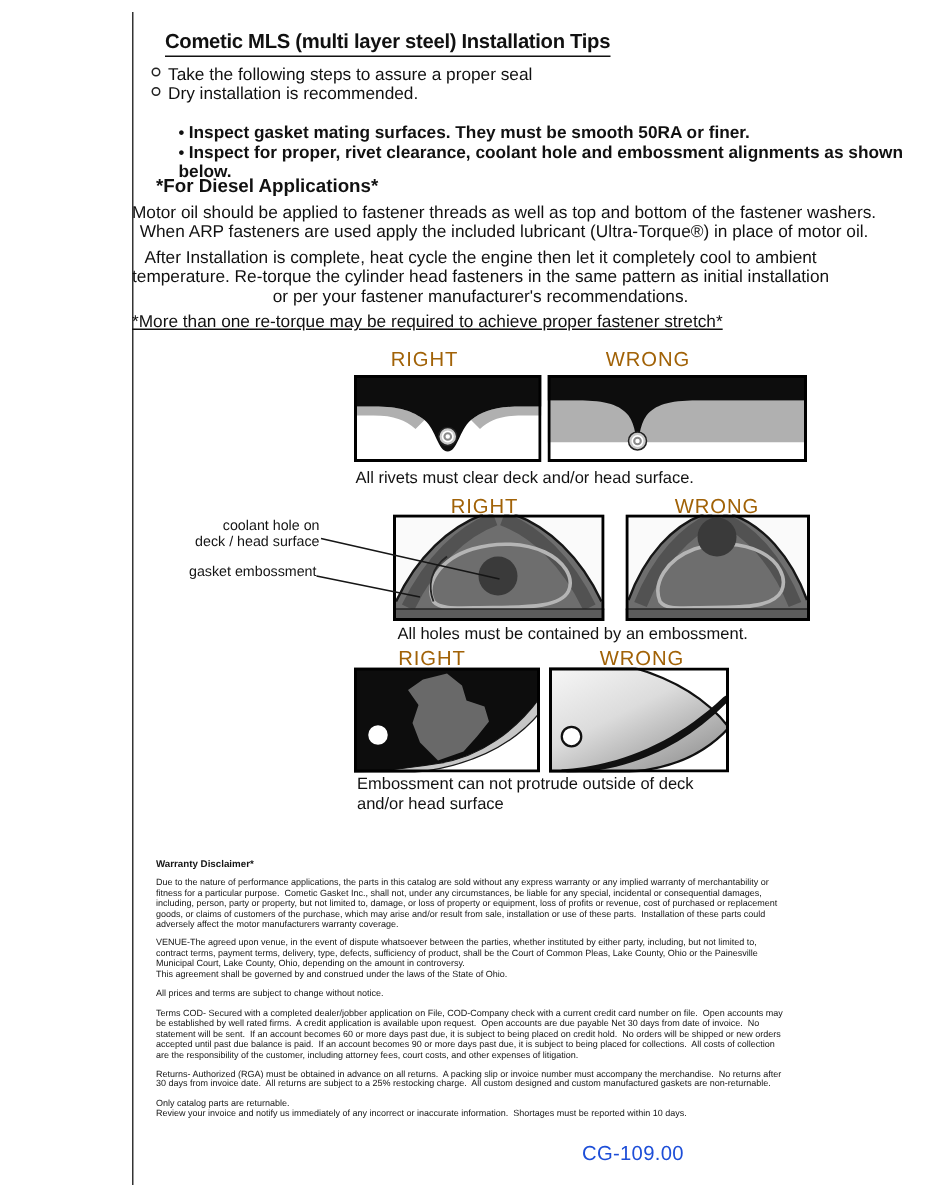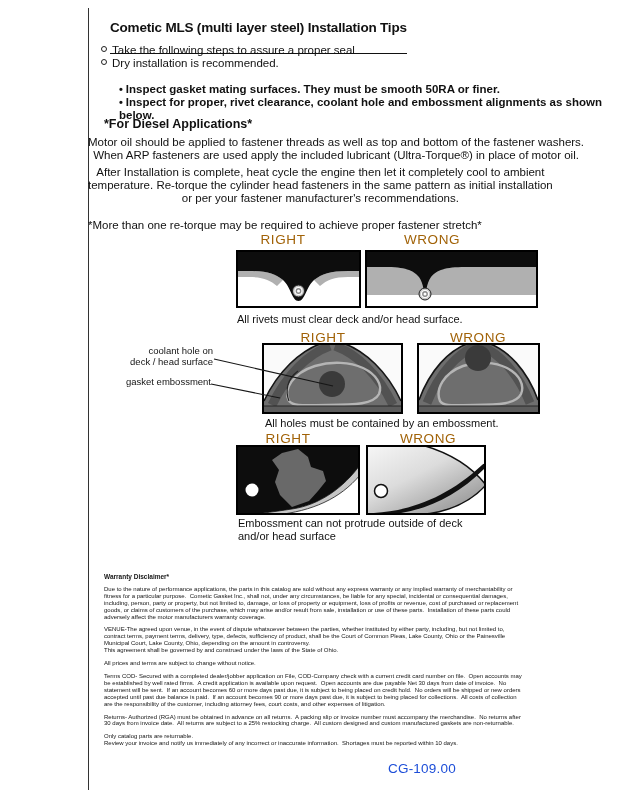--- a/index.html
+++ b/index.html
@@ -2,21 +2,21 @@
 <html><head>
 <meta charset="utf-8">
 <style>
   html,body{margin:0;padding:0;background:#fff;}
   .page{position:relative;width:618px;height:800px;background:#ffffff;overflow:hidden;
         font-family:"Liberation Sans","DejaVu Sans",sans-serif;color:#111;}
   .abs{position:absolute;}
   .pre{white-space:pre-wrap;}
   .edge-rule{position:absolute;left:88px;top:8px;width:1px;height:782px;background:#333;}
   .doc-title{left:110px;top:20px;font-size:13.5px;font-weight:bold;letter-spacing:-0.2px;
-             border-bottom:1.6px solid #111;padding-bottom:18px;display:inline-block;}
+             border-bottom:1.6px solid #111;padding-bottom:2px;display:inline-block;}
   .tips{left:101px;top:44px;font-size:11.5px;line-height:13.2px;}
   .tip-row{display:flex;align-items:baseline;}
   .circ{width:4px;height:4px;border:1px solid #222;border-radius:50%;display:inline-block;
         margin-right:5px;flex:0 0 auto;position:relative;top:-2px;}
   .subtips{left:119px;top:83px;font-size:11.5px;line-height:13.2px;font-weight:bold;}
   .dot{margin-right:3px;font-size:11px;}
   .d-head{left:104px;top:117px;font-size:12.5px;font-weight:bold;}
   .body-p{left:88px;font-size:11.5px;line-height:13px;text-align:center;}
   .rw-label{font-size:13.5px;letter-spacing:0.6px;width:80px;text-align:center;color:#a16207;}
   .figcap{font-size:11px;line-height:12.5px;color:#121212;}
@@ -52,21 +52,21 @@
     <div><span class="dot">•</span><span>Inspect gasket mating surfaces.  They must be smooth 50RA or finer.</span></div>
     <div><span class="dot">•</span><span>Inspect for proper, rivet clearance, coolant hole and embossment alignments as shown below.</span></div>
   </div>
 
   <div class="abs d-head">*For Diesel Applications*</div>
   <div class="abs body-p pre" style="top:136px;">Motor oil should be applied to fastener threads as well as top and bottom of the fastener washers.
 When ARP fasteners are used apply the included lubricant (Ultra-Torque®) in place of motor oil.</div>
   <div class="abs body-p pre" style="top:166px;">After Installation is complete, heat cycle the engine then let it completely cool to ambient
 temperature. Re-torque the cylinder head fasteners in the same pattern as initial installation
 or per your fastener manufacturer's recommendations.</div>
-  <div class="abs body-p" style="top:219px;">*More than one re-torque may be required to achieve proper fastener stretch*</div>
+  <div class="abs body-p" style="top:209px;text-decoration:underline;">*More than one re-torque may be required to achieve proper fastener stretch*</div>
 
   <div class="abs rw-label" style="left:243px;top:232px;">RIGHT</div>
   <div class="abs rw-label" style="left:392px;top:232px;">WRONG</div>
 
   <svg class="abs" style="left:236px;top:250px;" width="125" height="58" viewBox="0 0 125 58">
     <rect x="0" y="0" width="125" height="58" fill="#ffffff"></rect>
     <path d="M0,21 L13,21 C31,21 39,24 47,30 L41,36 C34,30 27,27 13,27 L0,27 Z" fill="#b0b0b0"></path>
     <path d="M125,21 L112,21 C94,21 86,24 78,30 L84,36 C91,30 98,27 112,27 L125,27 Z" fill="#b0b0b0"></path>
     <path d="M0,0 L125,0 L125,21 L112,21 C94,21 86,24 78,30 C70,37 69,51 62.5,51 C56,51 55,37 47,30 C39,24 31,21 13,21 L0,21 Z" fill="#0d0d0d"></path>
     <circle cx="62.5" cy="41" r="6" fill="#c8c8c8" stroke="#222" stroke-width="1"></circle>

